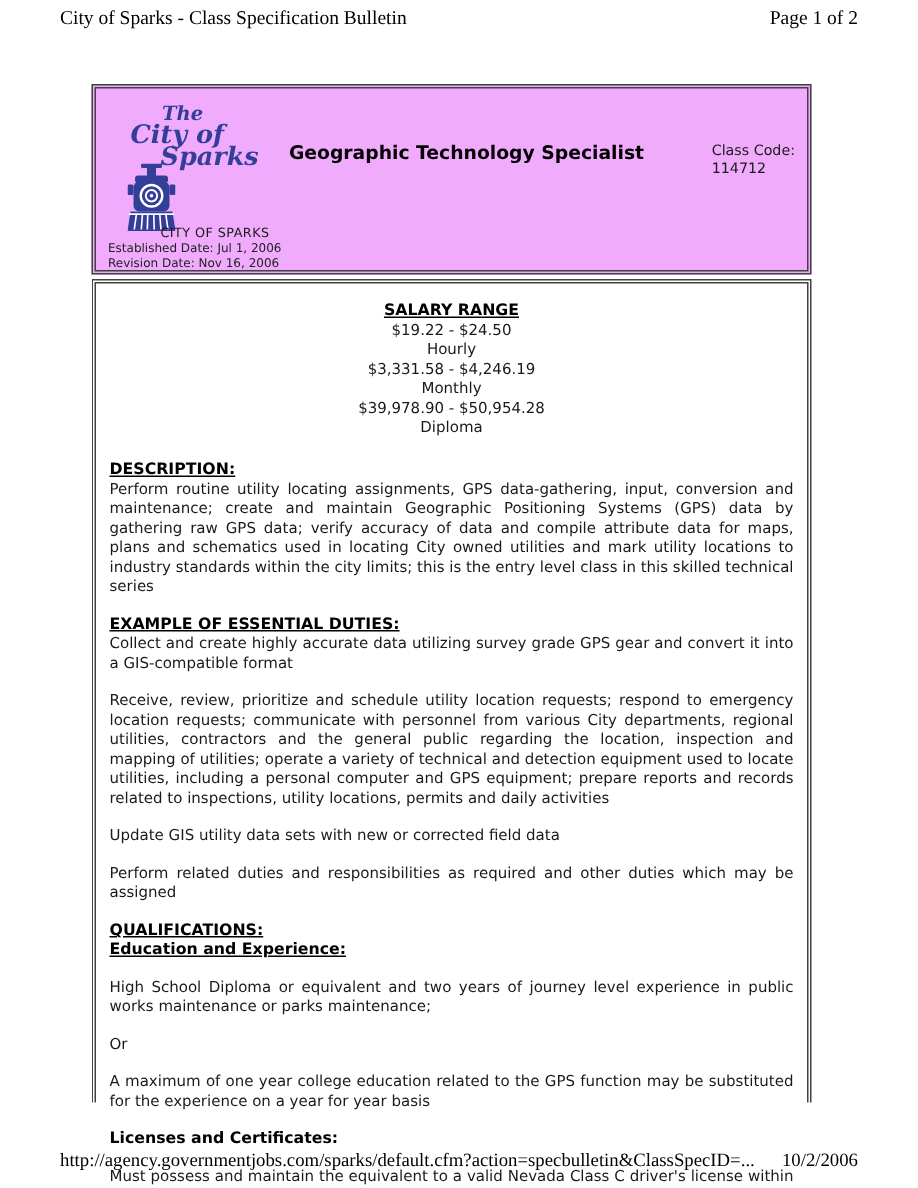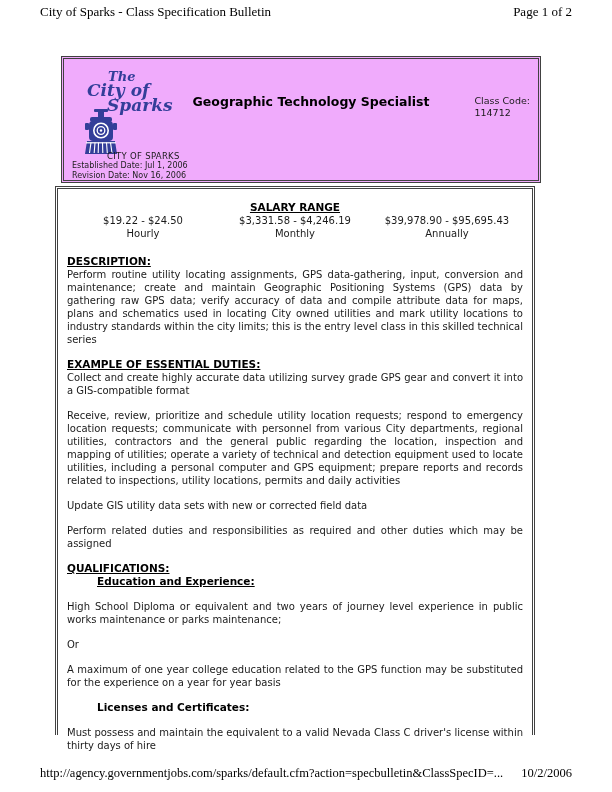--- a/index.html
+++ b/index.html
@@ -14,21 +14,21 @@
   }
   .print-hdr { top:4px; }
   .print-ftr { top:766px; font-size:12.5px; }
 
   
   .hdr-box {
     position:absolute; left:61px; top:56px; width:480px; height:127px;
     border:3px double #414141; background:#f0abfc;
   }
   .main-box {
-    position:absolute; left:55px; top:186px; width:480px; height:549px;
+    position:absolute; left:61px; top:186px; width:480px; height:549px;
     border:3px double #414141; border-bottom:none; background:#fff;
     padding:7px 9px 0 9px;
   }
 
   
   .logo { position:absolute; left:6px; top:4px; width:120px; height:88px; }
   .logo .script { position:absolute; font-family:"DejaVu Serif", serif; font-style:italic; font-weight:bold; color:#333e99; line-height:1; }
   .logo .s-the    { left:38px; top:7px;  font-size:13px; }
   .logo .s-cityof { left:17px;  top:19px; font-size:17px;text-align:center; }
   .logo .s-sparks { left:37px; top:34px; font-size:17px; }
@@ -42,27 +42,27 @@
     position:absolute; left:110px; right:90px; top:35px;
     text-align:center; font-weight:bold; font-size:12.5px; line-height:15px; color:#000;
   }
   .class-code {
     position:absolute; right:8px; top:36px; text-align:left;
     font-size:9.5px; line-height:12px;
   }
 
   
   .salary-h { text-align:center; font-weight:bold; font-size:10.5px; text-decoration:underline; margin:5px 0 1px 0; color:#000; }
-  .salary-row { display:flex; margin-bottom:15px; }
+  .salary-row { display:flex; margin-bottom:15px;flex-direction:column; }
   .salary-col { flex:1; text-align:center; font-size:10px; line-height:13px; }
 
   
   .sec-h { font-weight:bold; font-size:10.5px; line-height:13px; text-decoration:underline; color:#000; }
   .bold-h { font-weight:bold; font-size:10.5px; line-height:13px; color:#000; }
-  .mb { margin-bottom:12px;margin-left:30px; }
+  .mb { margin-bottom:12px; }
   .para { font-size:10px; line-height:13px; text-align:justify; margin-bottom:12px; }
 </style>
 </head>
 <body>
 
 <div class="print-hdr">
   <span>City of Sparks - Class Specification Bulletin</span>
   <span>Page 1 of 2</span>
 </div>
 
@@ -114,22 +114,22 @@
   <div class="salary-row">
     <div class="salary-col">
       <div>$19.22 - $24.50</div>
       <div>Hourly</div>
     </div>
     <div class="salary-col">
       <div>$3,331.58 - $4,246.19</div>
       <div>Monthly</div>
     </div>
     <div class="salary-col">
-      <div>$39,978.90 - $95,695.43</div>
-      <div>Annually</div>
+      <div>$39,978.90 - $50,954.28</div>
+      <div>Diploma</div>
     </div>
   </div>
 
   <div class="sec-h">DESCRIPTION:</div>
   <div class="para">Perform routine utility locating assignments, GPS data-gathering, input, conversion and maintenance; create and maintain Geographic Positioning Systems (GPS) data by gathering raw GPS data; verify accuracy of data and compile attribute data for maps, plans and schematics used in locating City owned utilities and mark utility locations to industry standards within the city limits; this is the entry level class in this skilled technical series</div>
 
   <div class="sec-h">EXAMPLE OF ESSENTIAL DUTIES:</div>
   <div class="para">Collect and create highly accurate data utilizing survey grade GPS gear and convert it into a GIS-compatible format</div>
   <div class="para">Receive, review, prioritize and schedule utility location requests; respond to emergency location requests; communicate with personnel from various City departments, regional utilities, contractors and the general public regarding the location, inspection and mapping of utilities; operate a variety of technical and detection equipment used to locate utilities, including a personal computer and GPS equipment; prepare reports and records related to inspections, utility locations, permits and daily activities</div>
   <div class="para">Update GIS utility data sets with new or corrected field data</div>

